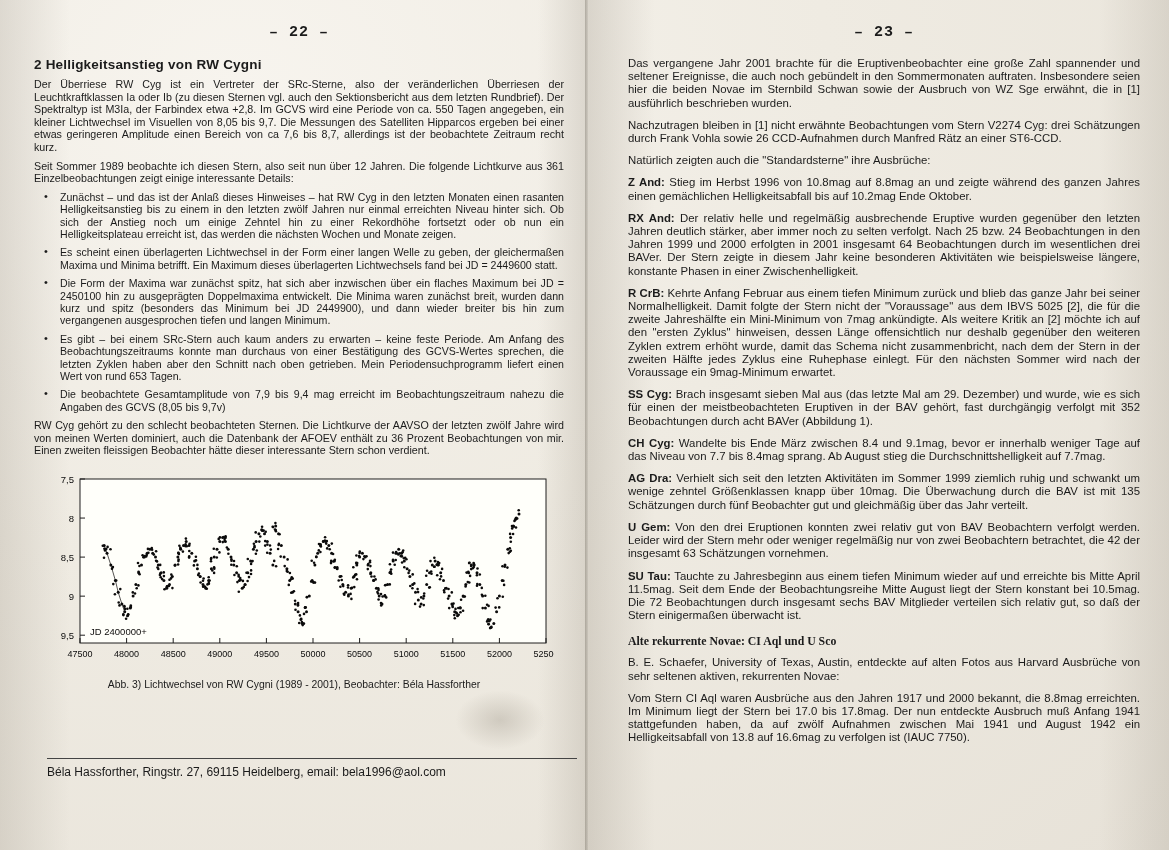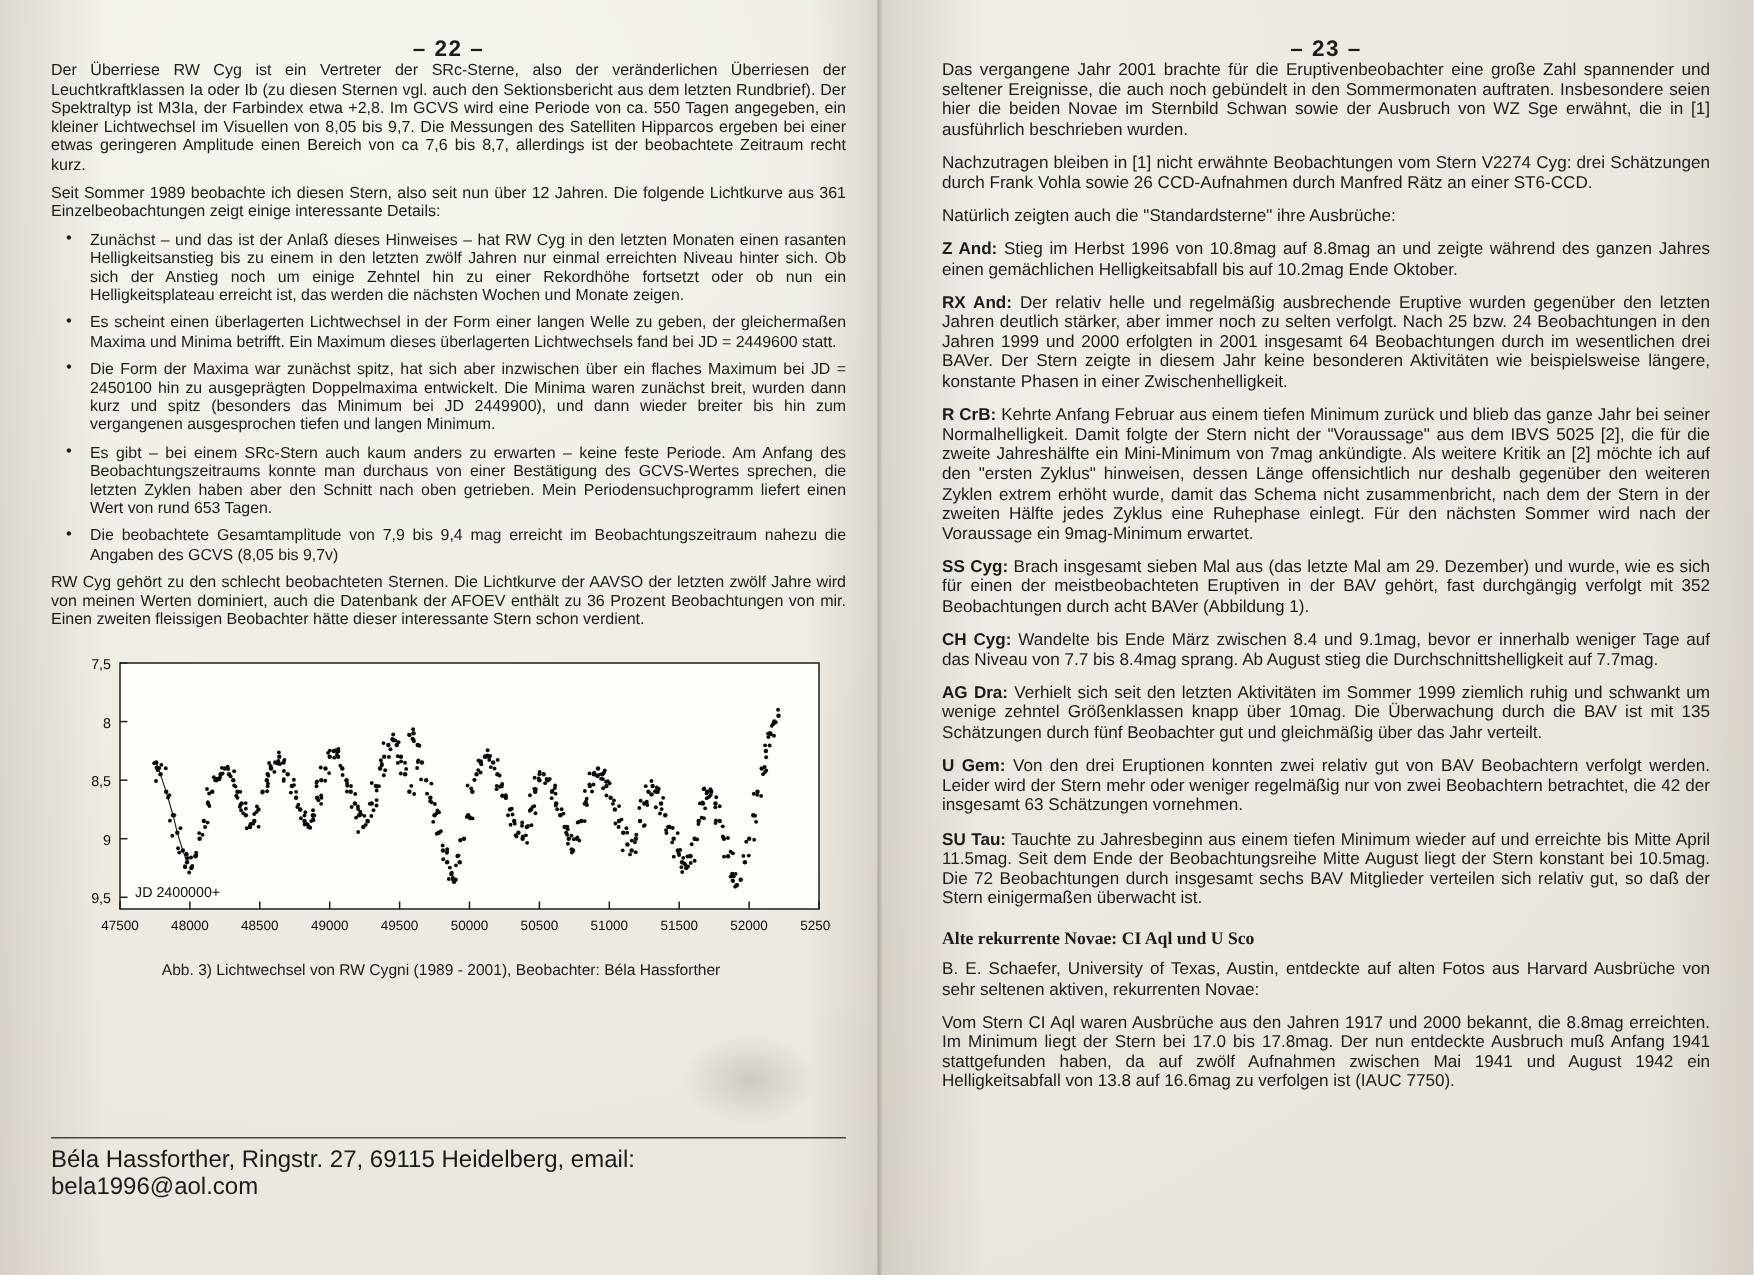--- a/index.html
+++ b/index.html
@@ -30,21 +30,22 @@
   }
   .col{
     position:absolute;
     text-align:justify;
   }
   .colL{left:34px;top:24px;width:530px;}
   .colR{left:628px;top:24px;width:512px;}
 
   .pagenum{
     text-align:center;font-size:15px;letter-spacing:1px;
-    font-family:Liberation Sans, sans-serif;font-weight:700;
+    font-family:Liberation Mono, monospace;font-weight:700;
+    margin-bottom:16px;
   }
   h2.secttitle{
     font-size:13.5px;font-weight:700;margin:0 0 6px 0;letter-spacing:.2px;
   }
   p{
     margin:0 0 6px 0;font-size:10.7px;line-height:12.6px;
   }
   .right-head{
     text-align:center;font-family:"Liberation Serif", serif;
     font-weight:700;font-size:13px;line-height:17px;margin:0 0 14px 0;
@@ -64,41 +65,42 @@
   ul.bul li:before{
     content:"•";position:absolute;left:10px;top:-1px;font-size:11px;
   }
   .figwrap{
     margin-top:12px;position:relative;width:520px;
   }
   .figcap{
     text-align:center;font-size:10.4px;margin-top:10px;
   }
   .footer{
-    position:absolute;left:34px;top:758px;width:530px;
-    border-top:1px solid #444;padding-top:6px;font-size:16px;
+    position:absolute;left:47px;top:758px;width:530px;
+    border-top:1px solid #444;padding-top:6px;font-size:12px;
   }
   svg{display:block;}
   .chartbox{filter:contrast(1.05);}
   .smudge1{
     position:absolute;left:455px;top:690px;width:90px;height:60px;
     background:radial-gradient(ellipse at center, rgba(140,132,118,.30), rgba(140,132,118,0) 70%);
     pointer-events:none;
   }
 </style>
 </head>
 <body>
 
 <div class="page">
   <div class="shade"></div>
   <div class="gutter"></div>
   <div class="smudge1"></div>
 
   <div class="col colL">
     <div class="pagenum">–  22  –</div>
+    <h2 class="secttitle">2  Helligkeitsanstieg von RW Cygni</h2>
     <p>Der Überriese RW Cyg ist ein Vertreter der SRc-Sterne, also der veränderlichen Überriesen der Leuchtkraftklassen Ia oder Ib (zu diesen Sternen vgl. auch den Sektionsbericht aus dem letzten Rundbrief). Der Spektraltyp ist M3Ia, der Farbindex etwa +2,8. Im GCVS wird eine Periode von ca. 550 Tagen angegeben, ein kleiner Lichtwechsel im Visuellen von 8,05 bis 9,7. Die Messungen des Satelliten Hipparcos ergeben bei einer etwas geringeren Amplitude einen Bereich von ca 7,6 bis 8,7, allerdings ist der beobachtete Zeitraum recht kurz.</p>
     <p>Seit Sommer 1989 beobachte ich diesen Stern, also seit nun über 12 Jahren. Die folgende Lichtkurve aus 361 Einzelbeobachtungen zeigt einige interessante Details:</p>
     <ul class="bul">
       <li><span>Zunächst – und das ist der Anlaß dieses Hinweises – hat RW Cyg in den letzten Monaten einen rasanten Helligkeitsanstieg bis zu einem in den letzten zwölf Jahren nur einmal erreichten Niveau hinter sich. Ob sich der Anstieg noch um einige Zehntel hin zu einer Rekordhöhe fortsetzt oder ob nun ein Helligkeitsplateau erreicht ist, das werden die nächsten Wochen und Monate zeigen.</span></li>
       <li><span>Es scheint einen überlagerten Lichtwechsel in der Form einer langen Welle zu geben, der gleichermaßen Maxima und Minima betrifft. Ein Maximum dieses überlagerten Lichtwechsels fand bei JD = 2449600 statt.</span></li>
       <li><span>Die Form der Maxima war zunächst spitz, hat sich aber inzwischen über ein flaches Maximum bei JD = 2450100 hin zu ausgeprägten Doppelmaxima entwickelt. Die Minima waren zunächst breit, wurden dann kurz und spitz (besonders das Minimum bei JD 2449900), und dann wieder breiter bis hin zum vergangenen ausgesprochen tiefen und langen Minimum.</span></li>
       <li><span>Es gibt – bei einem SRc-Stern auch kaum anders zu erwarten – keine feste Periode. Am Anfang des Beobachtungszeitraums konnte man durchaus von einer Bestätigung des GCVS-Wertes sprechen, die letzten Zyklen haben aber den Schnitt nach oben getrieben. Mein Periodensuchprogramm liefert einen Wert von rund 653 Tagen.</span></li>
       <li><span>Die beobachtete Gesamtamplitude von 7,9 bis 9,4 mag erreicht im Beobachtungszeitraum nahezu die Angaben des GCVS (8,05 bis 9,7v)</span></li>
     </ul>
     <p>RW Cyg gehört zu den schlecht beobachteten Sternen. Die Lichtkurve der AAVSO der letzten zwölf Jahre wird von meinen Werten dominiert, auch die Datenbank der AFOEV enthält zu 36 Prozent Beobachtungen von mir. Einen zweiten fleissigen Beobachter hätte dieser interessante Stern schon verdient.</p>

